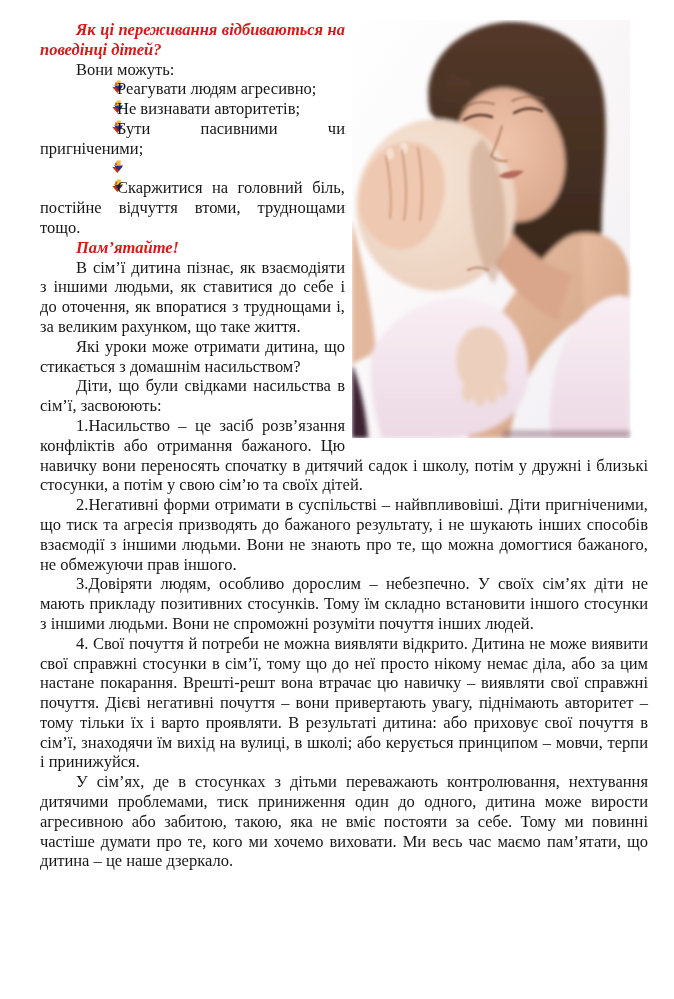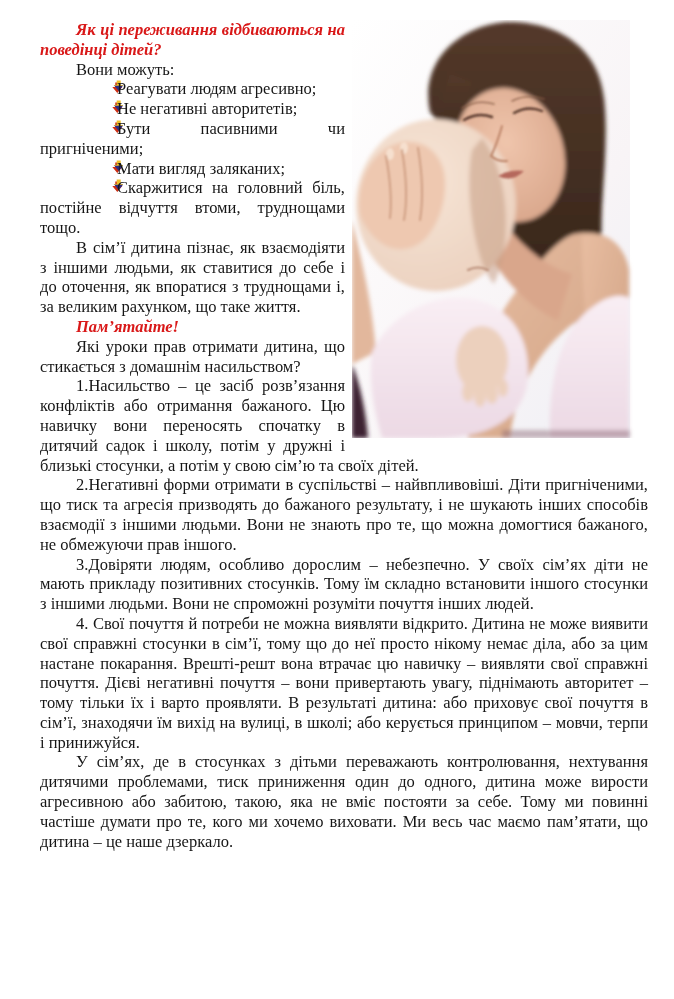--- a/index.html
+++ b/index.html
@@ -156,39 +156,40 @@
                 <stop offset="0.55" stop-color="#2d2d86"></stop>
                 <stop offset="1" stop-color="#2d2d86"></stop>
               </linearGradient>
             </defs>
             <path d="M4.7,1.5 h4 v4.5 h3 l-5,6 l-5,-6 h3 z" fill="#cc2d12" transform="translate(-1.4,1)"></path>
             <path d="M4.7,0.5 h4 v4.5 h3 l-5,6 l-5,-6 h3 z" fill="url(#bg0)"></path>
           </svg></span><span>Реагувати людям агресивно;</span></p>
     <p class="para bullet-para"><span class="bullet-icon"><svg width="11" height="13" viewBox="0 0 11 13">
             <path d="M4.7,1.5 h4 v4.5 h3 l-5,6 l-5,-6 h3 z" fill="#cc2d12" transform="translate(-1.4,1)"></path>
             <path d="M4.7,0.5 h4 v4.5 h3 l-5,6 l-5,-6 h3 z" fill="url(#bg0)"></path>
-          </svg></span><span>Не негативні авторитетів;</span></p>
+          </svg></span><span>Не визнавати авторитетів;</span></p>
     <p class="para bullet-para"><span class="bullet-icon"><svg width="11" height="13" viewBox="0 0 11 13">
             <path d="M4.7,1.5 h4 v4.5 h3 l-5,6 l-5,-6 h3 z" fill="#cc2d12" transform="translate(-1.4,1)"></path>
             <path d="M4.7,0.5 h4 v4.5 h3 l-5,6 l-5,-6 h3 z" fill="url(#bg0)"></path>
           </svg></span><span>Бути пасивними чи пригніченими;</span></p>
     <p class="para bullet-para"><span class="bullet-icon"><svg width="11" height="13" viewBox="0 0 11 13">
             <path d="M4.7,1.5 h4 v4.5 h3 l-5,6 l-5,-6 h3 z" fill="#cc2d12" transform="translate(-1.4,1)"></path>
             <path d="M4.7,0.5 h4 v4.5 h3 l-5,6 l-5,-6 h3 z" fill="url(#bg0)"></path>
-          </svg></span><span>Мати вигляд заляканих;</span></p>
+          </svg></span></p>
     <p class="para bullet-para"><span class="bullet-icon"><svg width="11" height="13" viewBox="0 0 11 13">
             <path d="M4.7,1.5 h4 v4.5 h3 l-5,6 l-5,-6 h3 z" fill="#cc2d12" transform="translate(-1.4,1)"></path>
             <path d="M4.7,0.5 h4 v4.5 h3 l-5,6 l-5,-6 h3 z" fill="url(#bg0)"></path>
           </svg></span><span>Скаржитися на головний біль, постійне відчуття втоми, труднощами тощо.</span></p>
   </div>
 
+  <p class="para red-bold">Пам’ятайте!</p>
+
   <p class="para">В сім’ї дитина пізнає, як взаємодіяти з іншими людьми, як ставитися до себе і до оточення, як впоратися з труднощами і, за великим рахунком, що таке життя.</p>
-
-  <p class="para red-bold">Пам’ятайте!</p>
-  <p class="para">Які уроки прав отримати дитина, що стикається з домашнім насильством?</p>
+  <p class="para">Які уроки може отримати дитина, що стикається з домашнім насильством?</p>
+  <p class="para">Діти, що були свідками насильства в сім’ї, засвоюють:</p>
 
   <p class="para"><span>1.</span><span class="ital">Насильство – це засіб розв’язання конфліктів або отримання бажаного.</span><span> Цю навичку вони переносять спочатку в дитячий садок і школу, потім у дружні і близькі стосунки, а потім у свою сім’ю та своїх дітей.</span></p>
   <p class="para"><span>2.</span><span class="ital">Негативні форми отримати в суспільстві – найвпливовіші.</span><span> Діти пригніченими, що тиск та агресія призводять до бажаного результату, і не шукають інших способів взаємодії з іншими людьми. Вони не знають про те, що можна домогтися бажаного, не обмежуючи прав іншого.</span></p>
   <p class="para"><span>3.</span><span class="ital">Довіряти людям, особливо дорослим – небезпечно.</span><span> У своїх сім’ях діти не мають прикладу позитивних стосунків. Тому їм складно встановити іншого стосунки з іншими людьми. Вони не спроможні розуміти почуття інших людей.</span></p>
   <p class="para"><span>4.</span><span class="ital"> Свої почуття й потреби не можна виявляти відкрито.</span><span> Дитина не може виявити свої справжні стосунки в сім’ї, тому що до неї просто нікому немає діла, або за цим настане покарання. Врешті-решт вона втрачає цю навичку – виявляти свої справжні почуття. Дієві негативні почуття – вони привертають увагу, піднімають авторитет – тому тільки їх і варто проявляти. В результаті дитина: або приховує свої почуття в сім’ї, знаходячи їм вихід на вулиці, в школі; або керується принципом – мовчи, терпи і принижуйся.</span></p>
 
   <p class="para">У сім’ях, де в стосунках з дітьми переважають контролювання, нехтування дитячими проблемами, тиск приниження один до одного, дитина може вирости агресивною або забитою, такою, яка не вміє постояти за себе. Тому ми повинні частіше думати про те, кого ми хочемо виховати. Ми весь час маємо пам’ятати, що дитина – це наше дзеркало.</p>
 
 </div>
 

